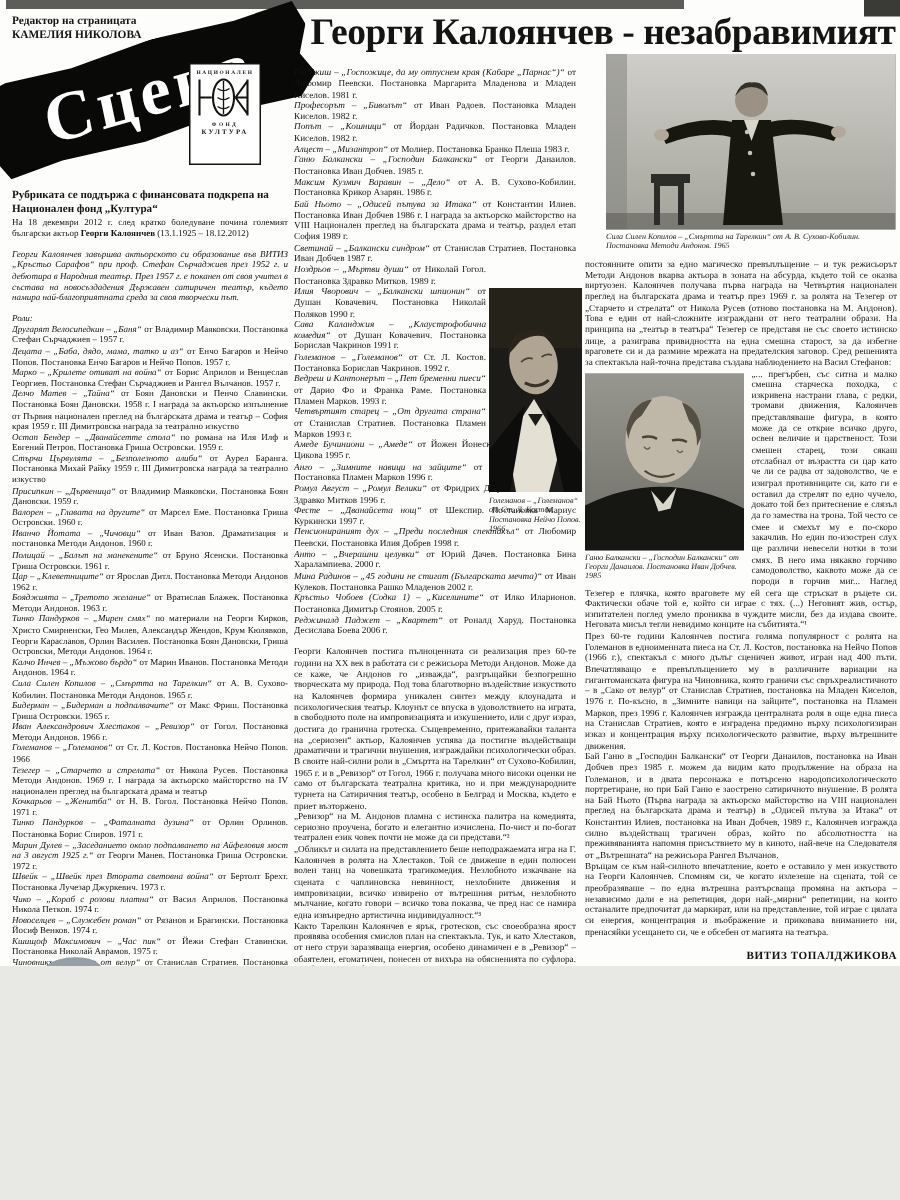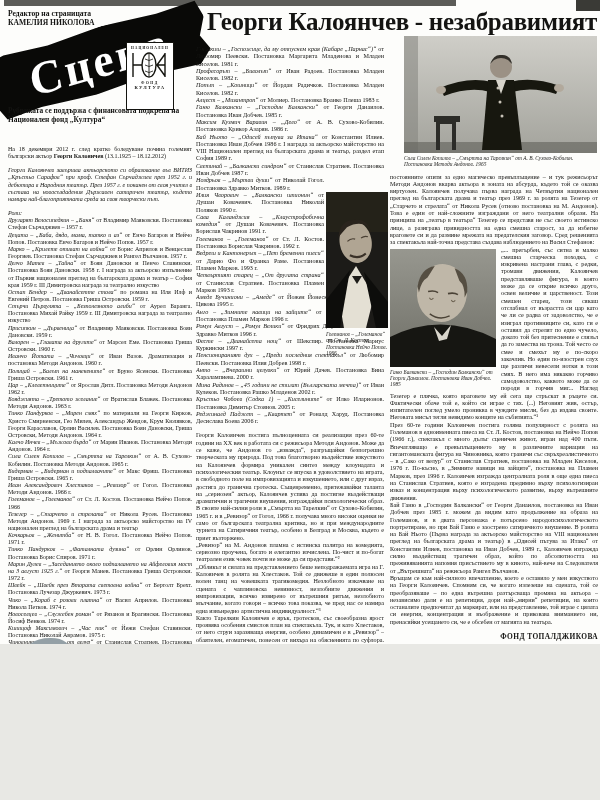--- a/index.html
+++ b/index.html
@@ -11,21 +11,21 @@
   .editor{left:8px;top:9px;width:150px;font-weight:bold;font-size:7.6px;line-height:9px;}
   .banner{left:-14px;top:28px;width:226px;height:66px;background:#090907;transform:rotate(-16deg);
           display:flex;align-items:center;justify-content:center;
           clip-path:polygon(2% 8%,10% 2%,30% 6%,55% 0%,80% 5%,98% 2%,100% 28%,96% 55%,99% 78%,93% 97%,70% 92%,45% 98%,20% 93%,4% 97%,0% 68%,3% 38%);}
   .banner span{color:#fff;font-size:46px;font-weight:bold;letter-spacing:3px;transform:skew(-4deg);}
   .logo{left:126px;top:42px;width:48px;height:68px;border:1.6px solid #14140f;background:#fff;
         text-align:center;box-sizing:border-box;padding-top:3px;}
   .logo .lt{font-size:3.6px;letter-spacing:1.1px;font-weight:bold;}
   .logo .lf{font-size:3.6px;letter-spacing:1.6px;font-weight:bold;margin-top:1px;}
   .logo .lk{font-size:4.6px;letter-spacing:1.4px;font-weight:bold;}
-  .support{left:8px;top:106px;width:182px;font-size:7.4px;font-weight:bold;line-height:9.4px;}
+  .support{left:8px;top:125px;width:182px;font-size:7.4px;font-weight:bold;line-height:9.4px;}
   .headline{left:193px;top:8px;width:418px;text-align:center;font-size:25px;font-weight:bold;
             white-space:nowrap;letter-spacing:-0.3px;}
   
   .col{text-align:justify;overflow:hidden;}
   .col p{margin:0;}
   .lcol{left:8px;top:146px;width:184px;height:604px;font-size:6px;line-height:7.15px;}
   .mcol{left:196px;top:46px;width:188px;height:716px;font-size:6.15px;line-height:7.3px;}
   .rcol{left:390px;top:36px;width:208px;height:728px;font-size:6.15px;line-height:7.3px;}
   .intro{margin-bottom:7px !important;}
   .bio{font-style:italic;margin-bottom:7px !important;}
@@ -228,21 +228,21 @@
         <path d="M0 118 V88 Q52 62 106 90 V118 Z" fill="#161612"></path>
         <path d="M44 78 l8 9 l9 -11 l-4 14 l-8 2 z" fill="#d9d6cc"></path>
       </svg>
       <div class="cap">Ганю Балкански – „Господин Балкански“ от Георги Данаилов. Постановка Иван Добчев. 1985</div>
     </div>
 
     <p>„... прегърбен, със ситна и малко смешна старческа походка, с изкривена настрани глава, с редки, тромави движения, Калоянчев представляваше фигура, в която може да се открие всичко друго, освен величие и царственост. Този смешен старец, този сякаш отслабнал от възрастта си цар като че ли се радва от задоволство, че е изиграл противниците си, като ги е оставил да стрелят по едно чучело, докато той без притеснение е слязъл да го замества на трона. Той често се смее и смехът му е по-скоро закачлив. Но един по-изострен слух ще различи невесели нотки в този смях. В него има някакво горчиво самодоволство, каквото може да се породи в горчив миг... Наглед Тезегер е плячка, която враговете му ей сега ще стръскат в ръцете си. Фактически обаче той е, който си играе с тях. (...) Неговият жив, остър, изпитателен поглед умело прониква в чуждите мисли, без да издава своите. Неговата мисъл тегли невидимо конците на събитията.“¹</p>
     <p>През 60-те години Калоянчев постига голяма популярност с ролята на Големанов в едноименната пиеса на Ст. Л. Костов, постановка на Нейчо Попов (1966 г.), спектакъл с много дълъг сценичен живот, игран над 400 пъти. Впечатляващо е превъплъщението му в различните вариации на гигантоманската фигура на Чиновника, която граничи със свръхреалистичното – в „Сако от велур“ от Станислав Стратиев, постановка на Младен Киселов, 1976 г. По-късно, в „Зимните навици на зайците“, постановка на Пламен Марков, през 1996 г. Калоянчев изгражда централната роля в още една пиеса на Станислав Стратиев, която е изградена предимно върху психологизиран изказ и концентрация върху психологическото развитие, върху вътрешните движения.</p>
     <p>Бай Ганю в „Господин Балкански“ от Георги Данаилов, постановка на Иван Добчев през 1985 г. можем да видим като продължение на образа на Големанов, и в двата персонажа е потърсено народопсихологическото портретиране, но при Бай Ганю е заострено сатиричното внушение. В ролята на Бай Ньото (Първа награда за актьорско майсторство на VIII национален преглед на българската драма и театър) в „Одисей пътува за Итака“ от Константин Илиев, постановка на Иван Добчев, 1989 г., Калоянчев изгражда силно въздействащ трагичен образ, който по абсолютността на преживяванията напомня присъствието му в киното, най-вече на Следователя от „Вътрешната“ на режисьора Рангел Вълчанов.</p>
     <p>Връщам се към най-силното впечатление, което е оставило у мен изкуството на Георги Калоянчев. Спомням си, че когато излезеше на сцената, той се преобразяваше – по една вътрешна разтърсваща промяна на актьора – независимо дали е на репетиция, дори най-„мирни“ репетиции, на които останалите предпочитат да маркират, или на представление, той играе с цялата си енергия, концентрация и въображение и приковава вниманието ни, пренасяйки усещането си, че е обсебен от магията на театъра.</p>
-    <p class="author">ФОНД ТОПАЛДЖИКОВА</p>
+    <p class="author">ВИТИЗ ТОПАЛДЖИКОВА</p>
     <div class="fnrule"></div>
     <div class="fnotes">
         <p>¹ Васил Стефанов. Георги Калоянчев – Тезегер. — сп. Театър, кн. 7, 1969, с. 8.</p>
       </div>
   </div>
 
   <div class="abs pageno">8</div>
   <div class="abs footerline">Литературен вестник, 9.01.2013</div>
 
 </div>

